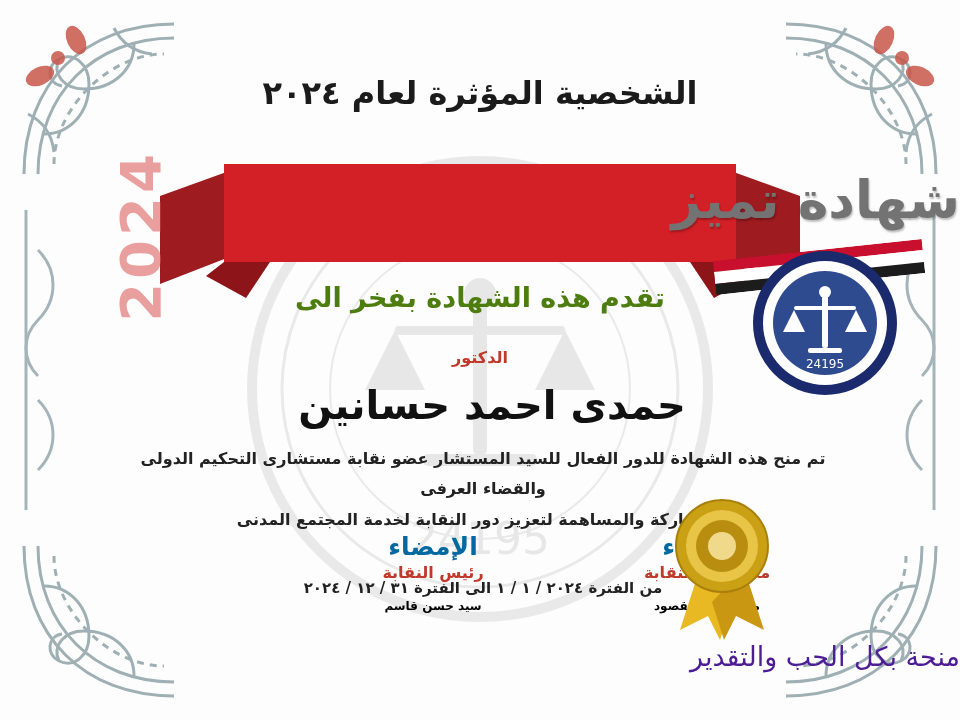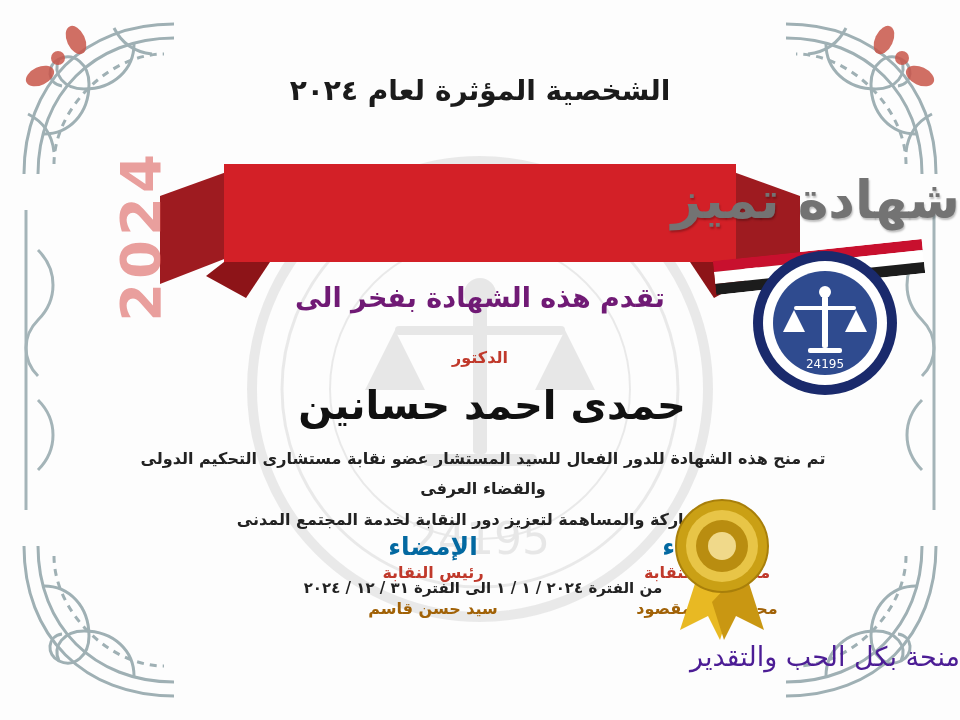--- a/index.html
+++ b/index.html
@@ -79,33 +79,33 @@
     writing-mode:vertical-rl;
     transform:rotate(180deg);
     letter-spacing:4px;
     z-index:2;
   }
 
   .title{
     position:absolute;
     top:74px;left:0;right:0;
     text-align:center;
-    font-size:28px;
+    font-size:32px;
     font-weight:bold;
     color:#1b1b1b;
     z-index:4;
   }
 
   .present-line{
     position:absolute;
     top:282px;left:0;right:0;
     text-align:center;
     font-size:27px;
     font-weight:bold;
-    color:#701a75;
+    color:#4d7c0f;
     z-index:4;
   }
   .honorific{
     position:absolute;
     top:348px;left:0;right:0;
     text-align:center;
     font-size:16px;
     font-weight:bold;
     color:#c0392b;
     z-index:4;
@@ -150,21 +150,21 @@
   }
   .sig.right{right:128px;top:532px;}
   .sig.left{right:402px;top:532px;}
   .sig .sig-label{
     font-size:25px;font-weight:bold;color:#0369a1;margin-bottom:2px;
   }
   .sig .sig-role{
     font-size:16px;font-weight:bold;color:#c0392b;margin-bottom:17px;
   }
   .sig .sig-name{
-    font-size:16px;font-weight:bold;color:#a16207;
+    font-size:12px;font-weight:bold;color:#000000;
   }
 
   .footer{
     position:absolute;
     bottom:48px;left:0;right:0;
     font-size:27px;
     font-weight:normal;
     color:#4c1d95;
     z-index:4;
   }

